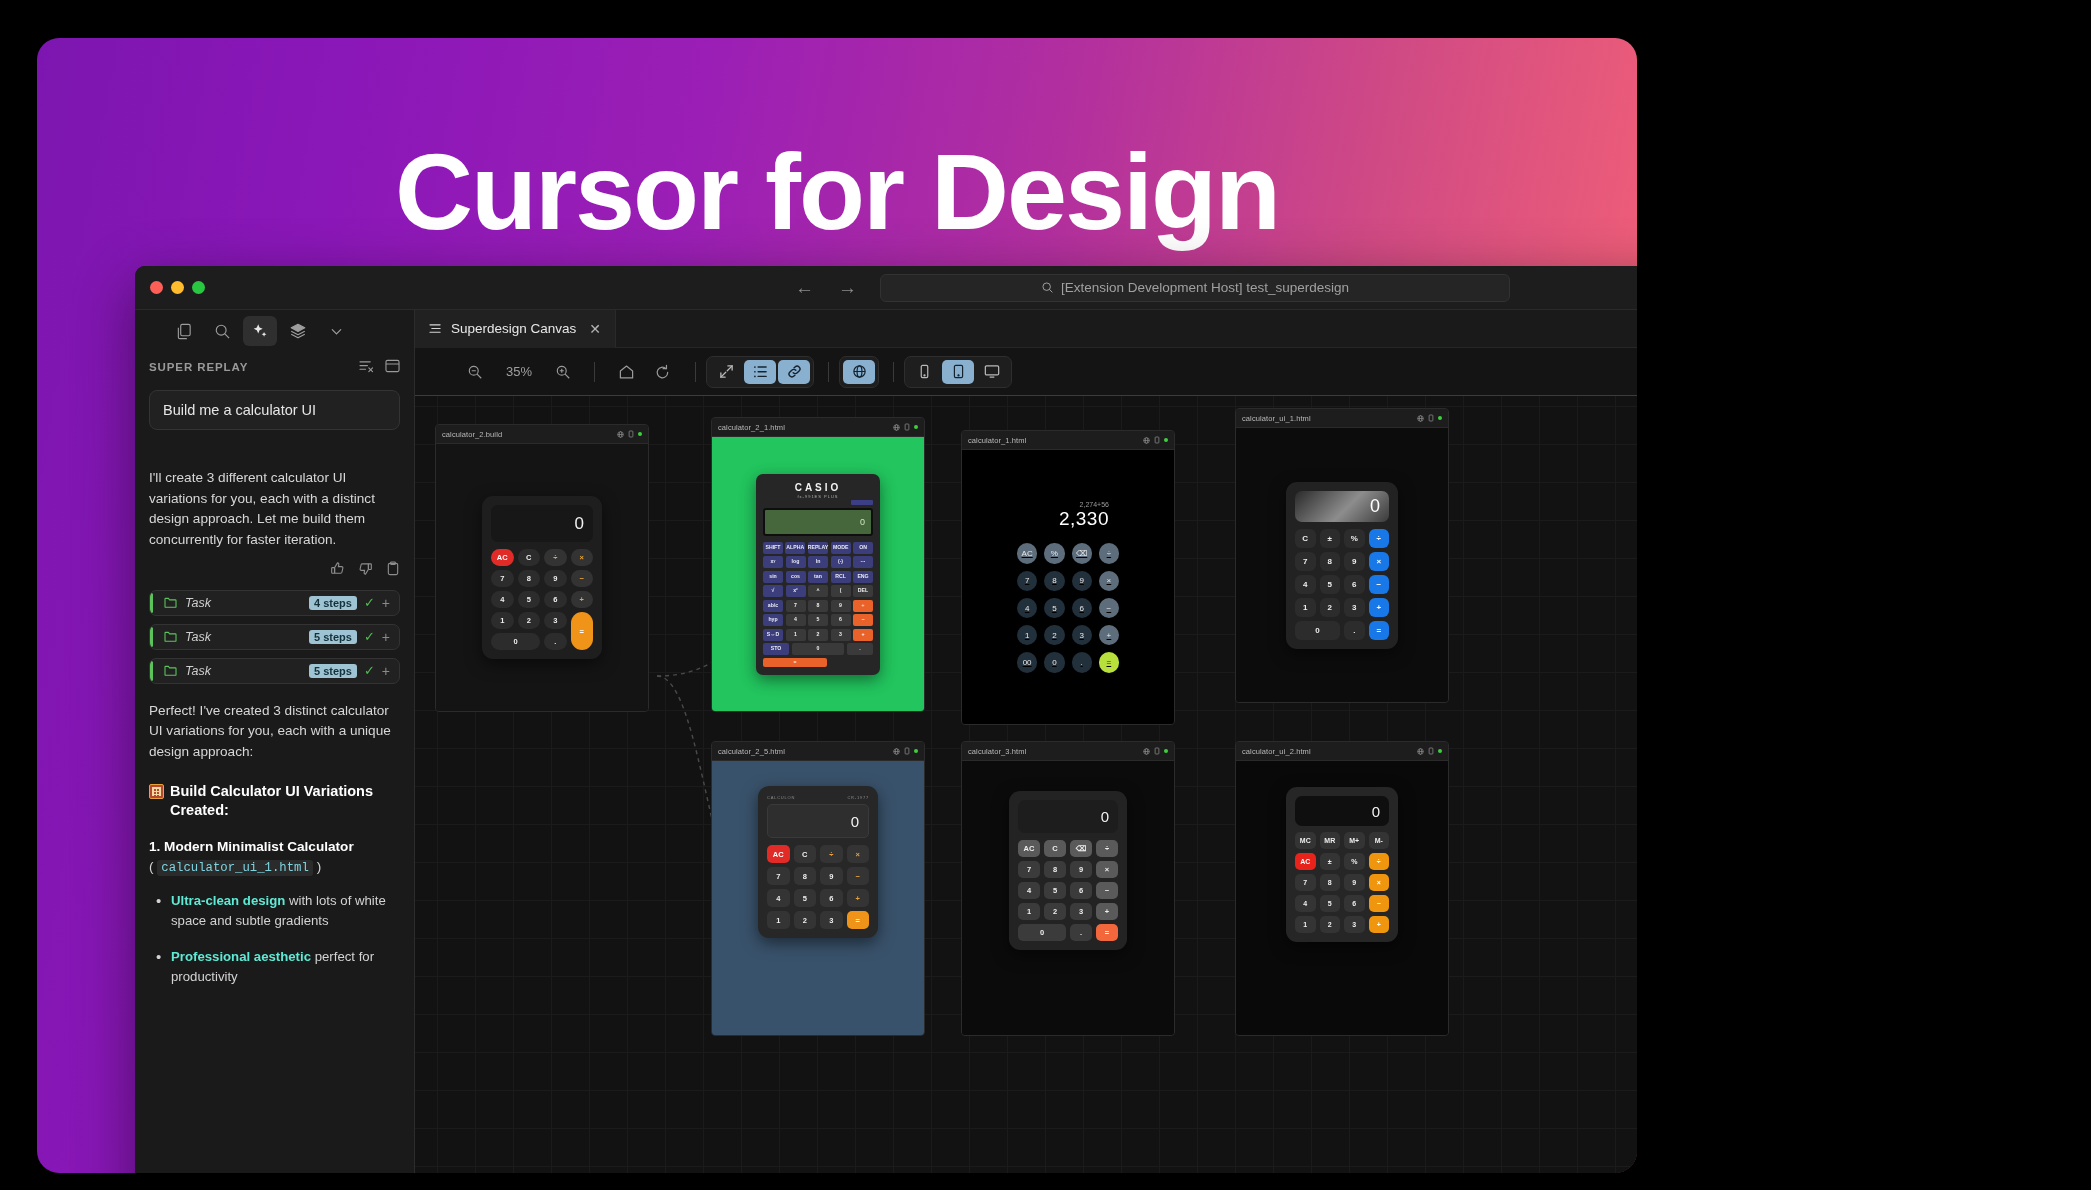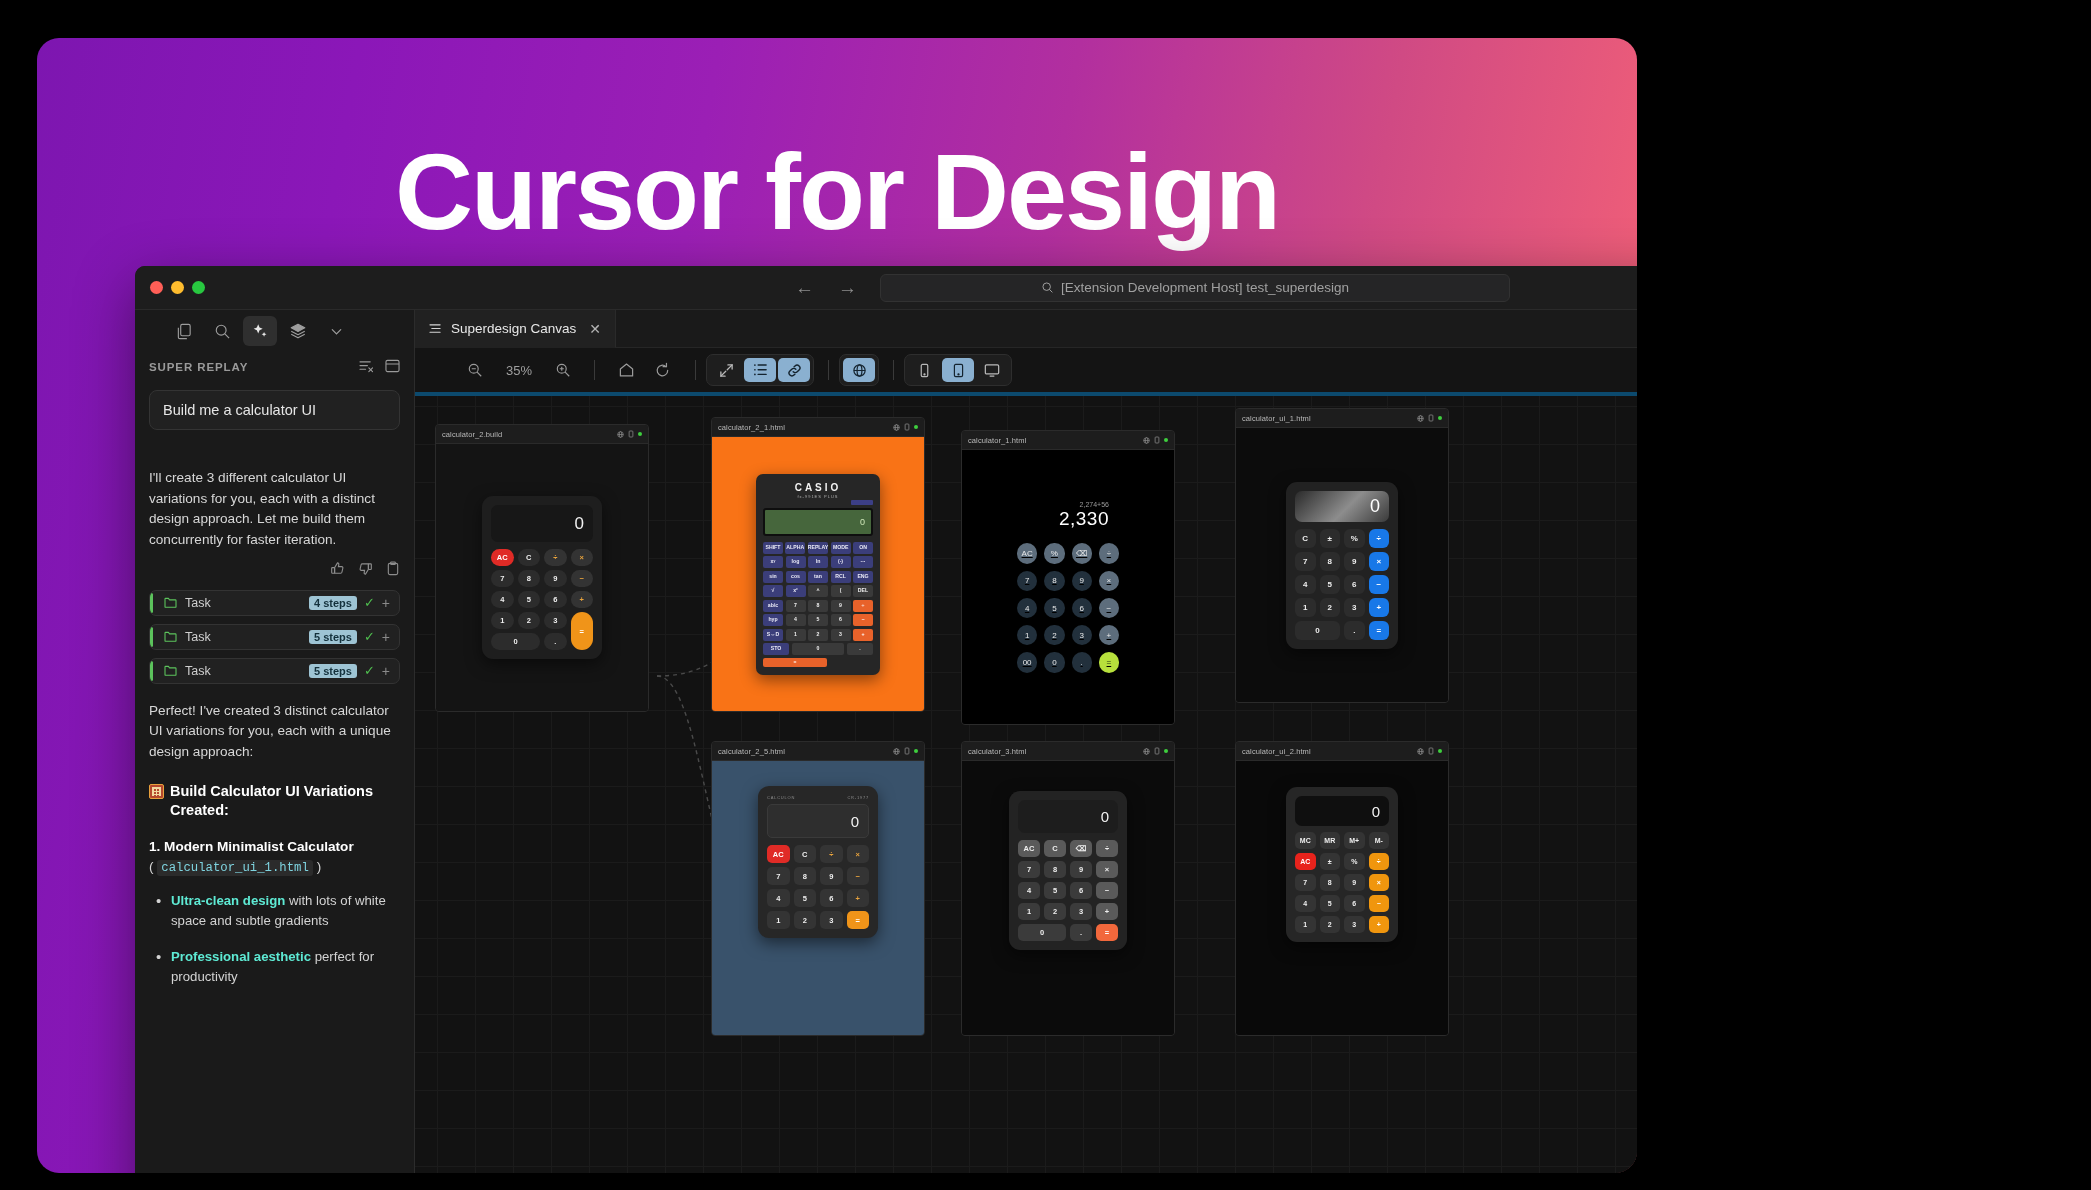--- a/index.html
+++ b/index.html
@@ -114,21 +114,21 @@
     position: relative;
     background: #212121; border: 1px solid #333; border-radius: 7px;
     height: 26px; display: flex; align-items: center; padding: 0 9px 0 14px;
     overflow: hidden;
   }
   .task-row::before {
     content: ""; position: absolute; left: 0; top: 2px; bottom: 2px;
     width: 3px; border-radius: 2px; background: #5cc35c;
   }
   .task-folder { color: #5cc35c; display: flex; margin-right: 8px; }
-  .task-label { color: #cfcfcf; font-size: 12.5px; flex: 1; }
+  .task-label { color: #cfcfcf; font-size: 12.5px; flex: 1; font-style: italic; }
   .task-steps {
     background: #9ec4d4; color: #14313c; font-size: 11px; font-weight: 600;
     padding: 1px 5px; border-radius: 3px; margin-right: 7px;
   }
   .task-check { color: #4fbf4f; font-size: 13px; margin-right: 7px; }
   .task-plus { color: #8a8a8a; font-size: 14px; }
 
   .perfect-text {
     margin-top: 17px; color: #d7d7d7; font-size: 13.6px; line-height: 1.52;
   }
@@ -185,21 +185,21 @@
   .tabbar-right {
     margin-left: auto; display: flex; align-items: center; gap: 16px; padding-right: 16px;
     color: #b0b0b0;
   }
   .sparkle-ic { color: #f06a3a; }
 
   .canvas-toolbar {
     height: 48px; min-height: 48px; background: #141414;
     display: flex; align-items: center; gap: 0;
     padding-left: 45px;
-    border-bottom: 4px solid #0c4a6e;
+    border-bottom: 1px solid #0c4a6e;
   }
   .ct-group { display: flex; align-items: center; gap: 6px; }
   .ct-btn {
     width: 30px; height: 26px; display: flex; align-items: center; justify-content: center;
     color: #9a9a9a; border-radius: 5px;
   }
   .ct-zoom { color: #9f9f9f; font-size: 13px; width: 46px; text-align: center; }
   .ct-div { width: 1px; height: 20px; background: #3a3a3a; margin: 0 10px; }
   .ct-seg {
     display: flex; align-items: center; gap: 2px; background: #1e1e1e;
@@ -765,21 +765,21 @@
                     <circle cx="5" cy="5" r="4"></circle>
                     <ellipse cx="5" cy="5" rx="1.8" ry="4"></ellipse>
                     <line x1="1" y1="5" x2="9" y2="5"></line>
                   </svg>
                 <svg width="6" height="8" viewBox="0 0 8 10" fill="none" stroke="currentColor" stroke-width="1">
                     <rect x="1.5" y="1" width="5" height="8" rx="1"></rect>
                   </svg>
                 <span class="live-dot"></span>
               </span>
             </div>
-            <div class="card-body" style="background:#f97316">
+            <div class="card-body" style="background:#22c55e">
               <div class="casio">
                 <div class="brand">CASIO</div>
                 <div class="model">fx-991ES PLUS</div>
                 <div class="tag"></div>
                 <div class="scr">0</div>
                 <div class="row r5">
                   <div class="kC">SHIFT</div>
                   <div class="kC">ALPHA</div>
                   <div class="kC">REPLAY</div>
                   <div class="kC">MODE</div>

